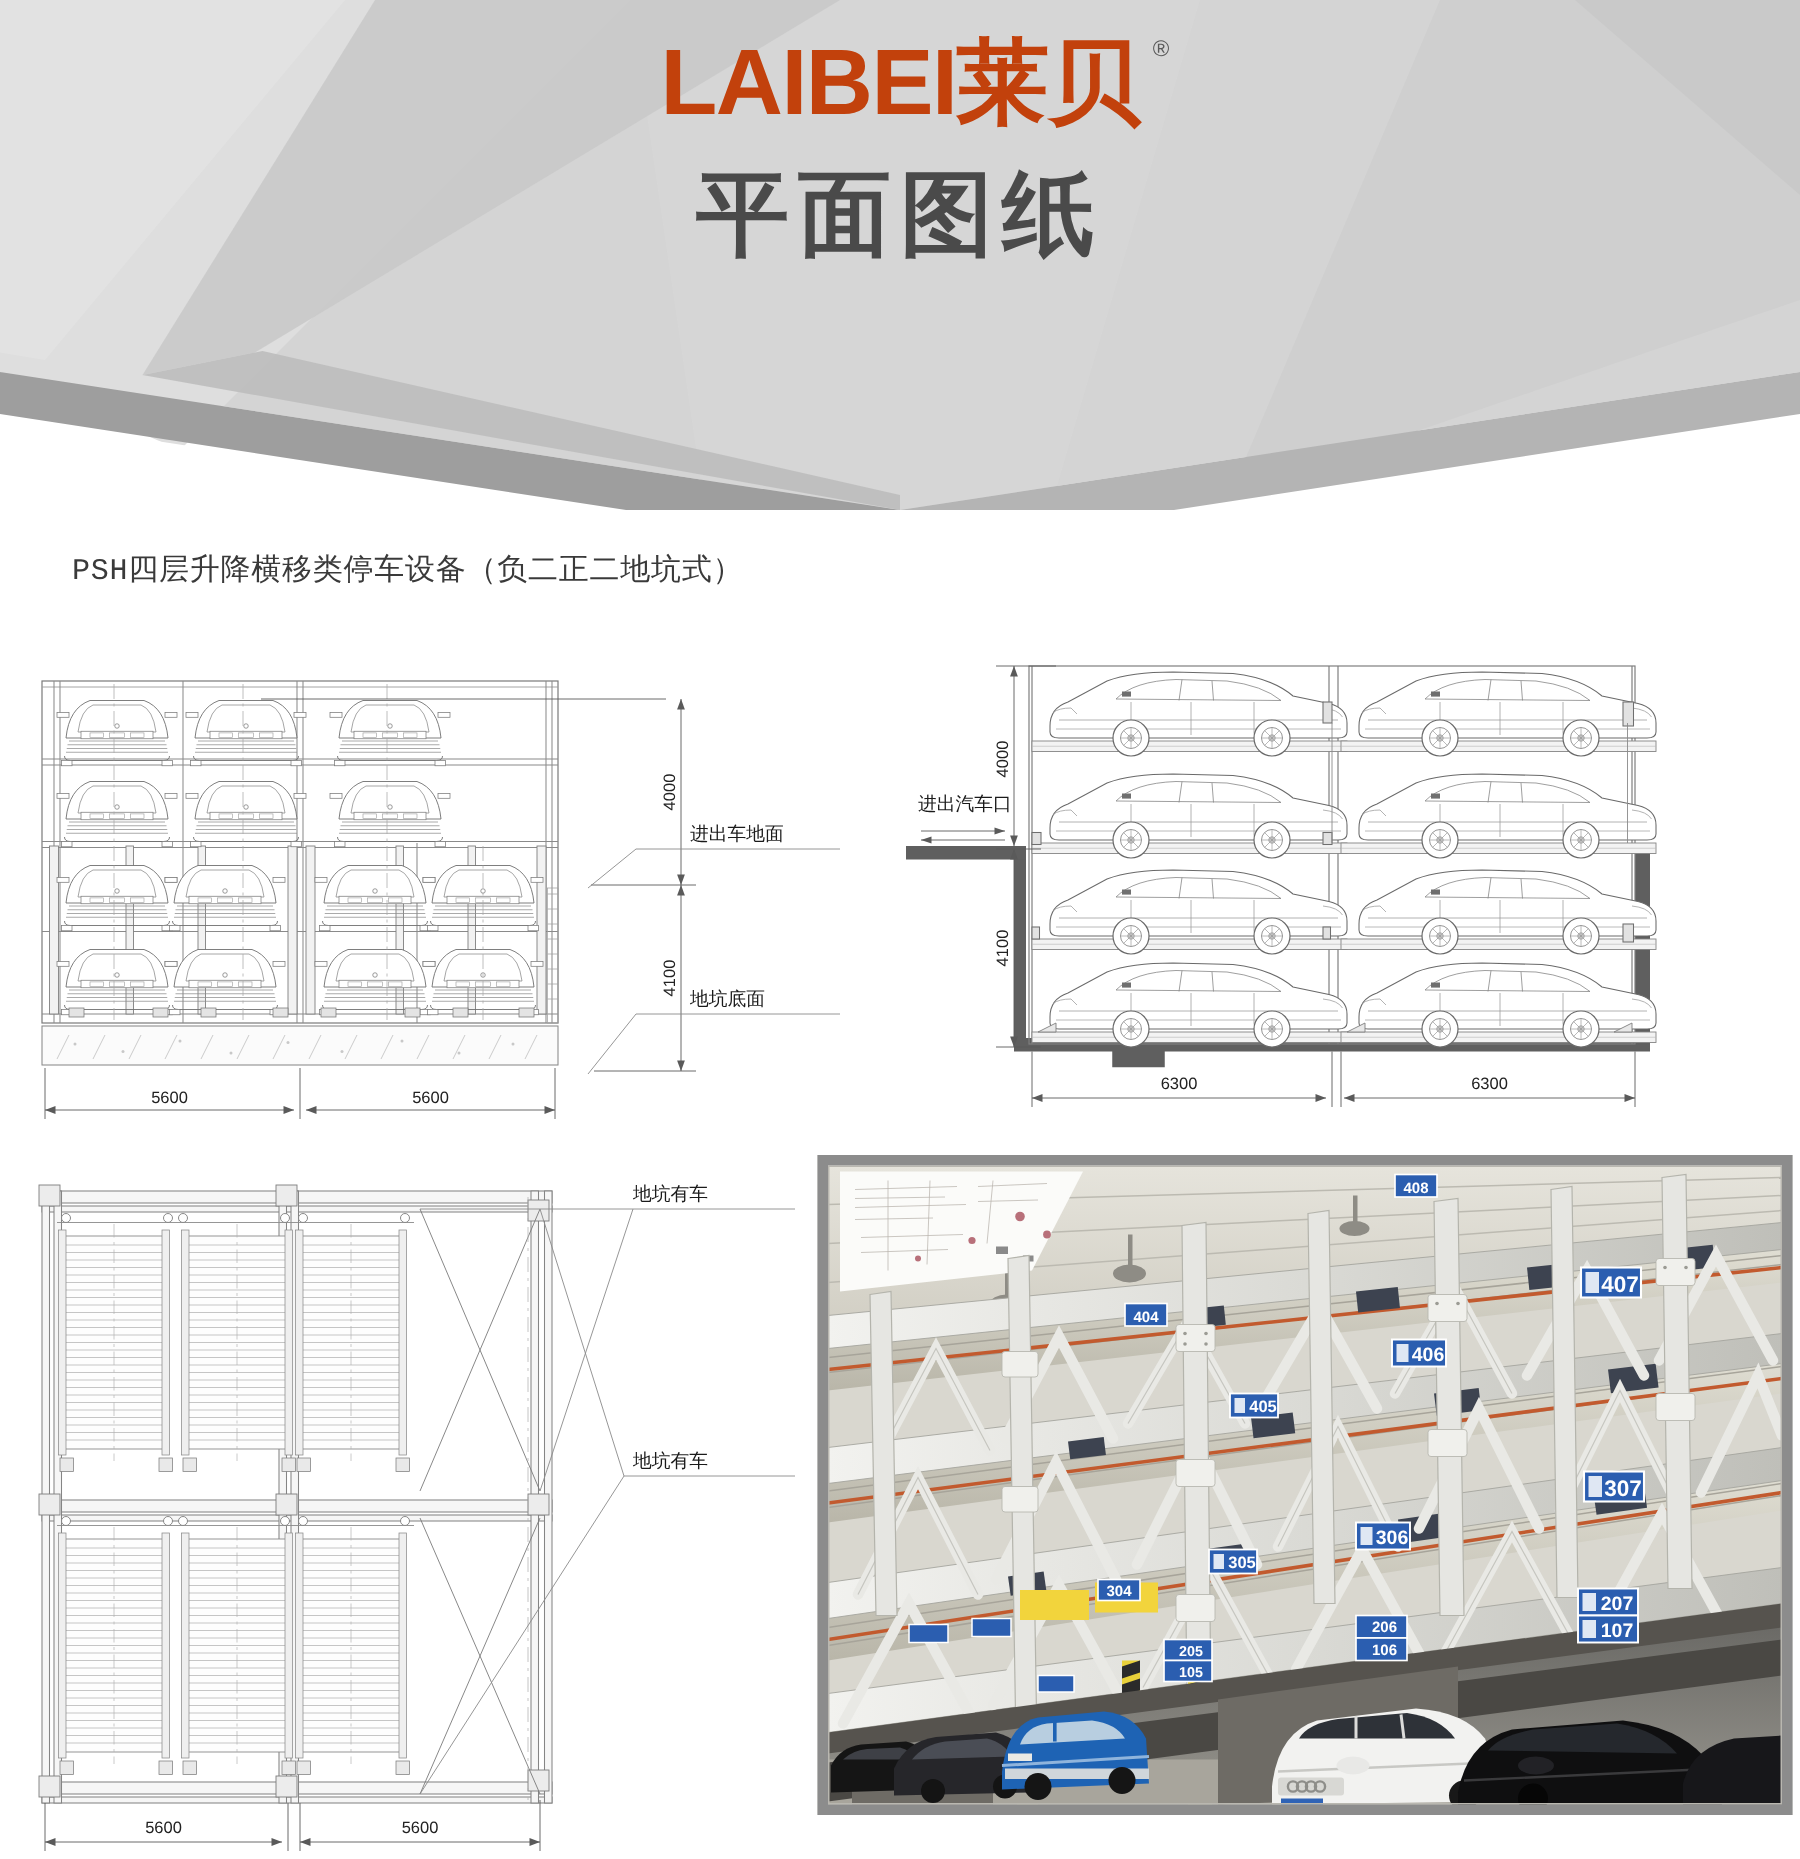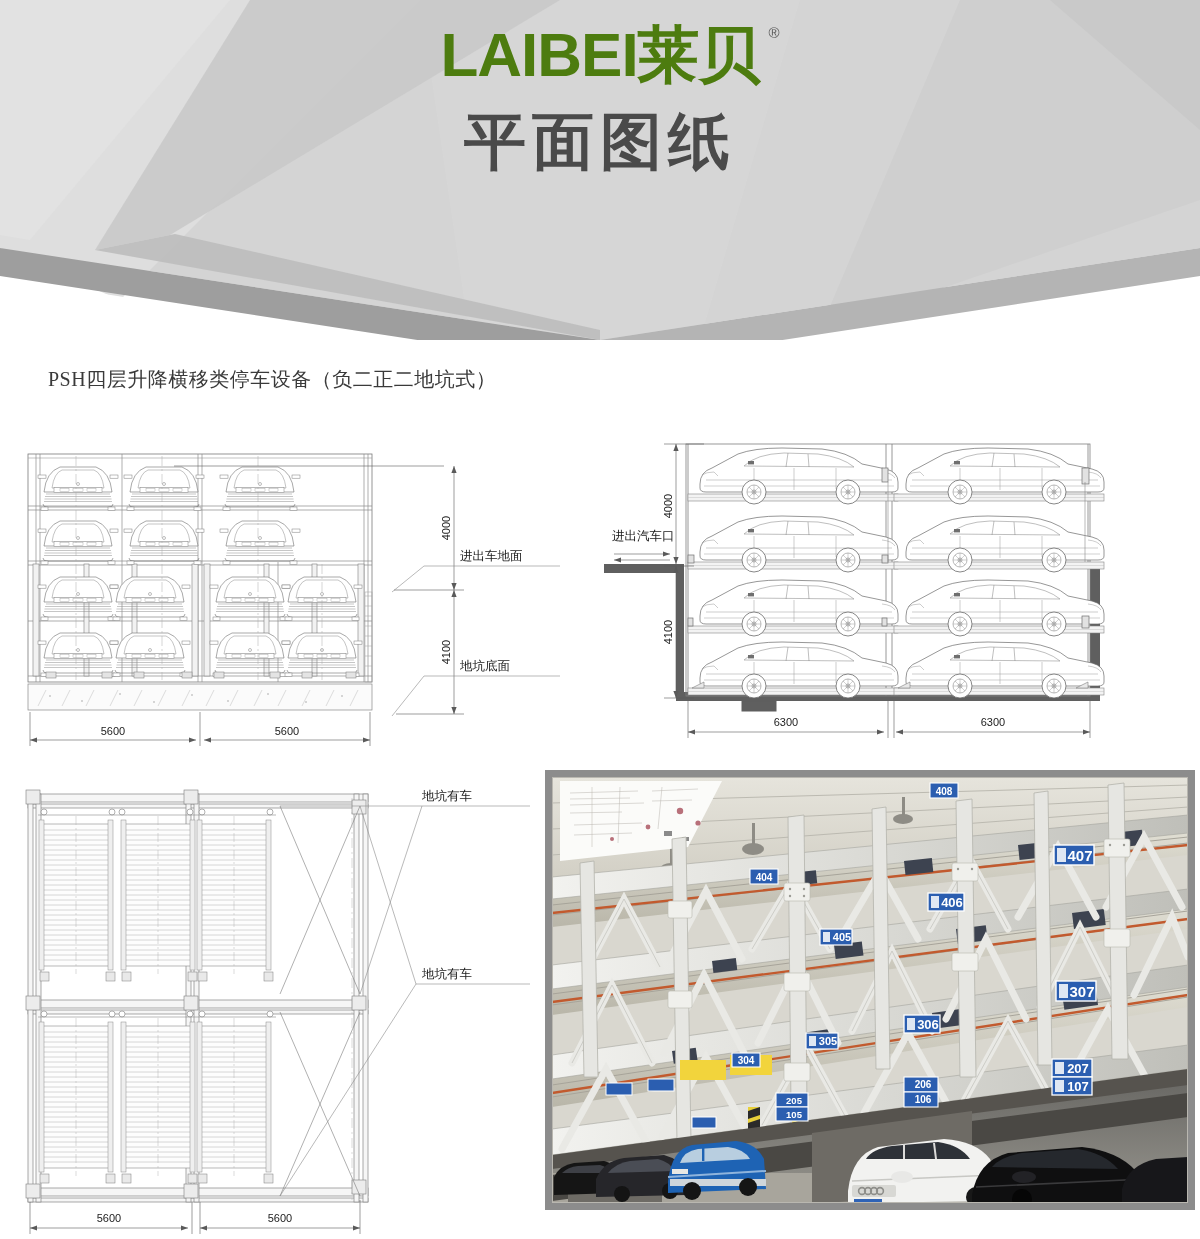--- a/index.html
+++ b/index.html
@@ -4,32 +4,32 @@
 <style>
   * { box-sizing: border-box; margin:0; padding:0; }
   html,body { width:1200px; height:1239px; background:#ffffff;
     font-family:"Liberation Sans","DejaVu Sans",sans-serif; overflow:hidden; }
 
   
   .banner { position:absolute; left:0; top:0; width:1200px; height:340px; overflow:hidden; background:#ffffff; }
   .banner svg { position:absolute; left:0; top:0; }
   .brandbox { position:absolute; left:0; top:22px; width:1200px; text-align:center; z-index:5; }
   .logo-line { display:inline-block; position:relative; }
-  .logo-main { font-size:62px; font-weight:bold; color:#4d7c0f; letter-spacing:-1px;
+  .logo-main { font-size:62px; font-weight:bold; color:#c2410c; letter-spacing:-1px;
     font-family:"Liberation Sans","DejaVu Sans",sans-serif; line-height:1.06; }
   .logo-cn { font-family:"DejaVu Sans","Liberation Sans",sans-serif; font-weight:bold;text-align:center; }
   .reg { position:absolute; right:-20px; top:2px; font-size:15px; color:#5a5a5a; font-weight:normal; }
   .logo-sub { font-size:13.5px; color:#4f4f4f; letter-spacing:.5px; margin-top:4px;
     font-family:"DejaVu Sans","Liberation Sans",sans-serif; font-weight:600; }
   .banner-title { margin-top:12px; font-size:62px; font-weight:bold; color:#4a4a4a; letter-spacing:6px;
     font-family:"DejaVu Sans","Liberation Sans",sans-serif; }
 
   
   .prod-title { position:absolute; left:48px; top:366px; font-size:20px; color:#3a3a3a;
-    font-family:Liberation Serif, serif; letter-spacing:.5px; }
+    font-family:Liberation Mono, monospace; letter-spacing:.5px; }
 
   
   .panel { position:absolute; }
   #panel-front { left:24px;  top:444px;  width:540px; height:330px; }
   #panel-side  { left:604px; top:420px;  width:600px; height:330px; }
   #panel-plan  { left:24px;  top:784px;  width:510px; height:470px; }
 
   .photo-frame { position:absolute; left:545px; top:770px; width:650px; height:440px;
     border:7px solid #8c8c8c; background:#cfcdc8; overflow:hidden; }
   .photo-frame svg { display:block; }

